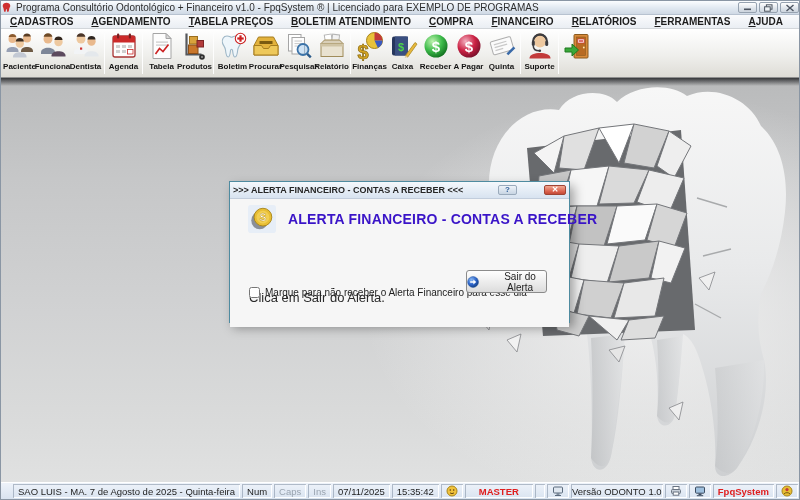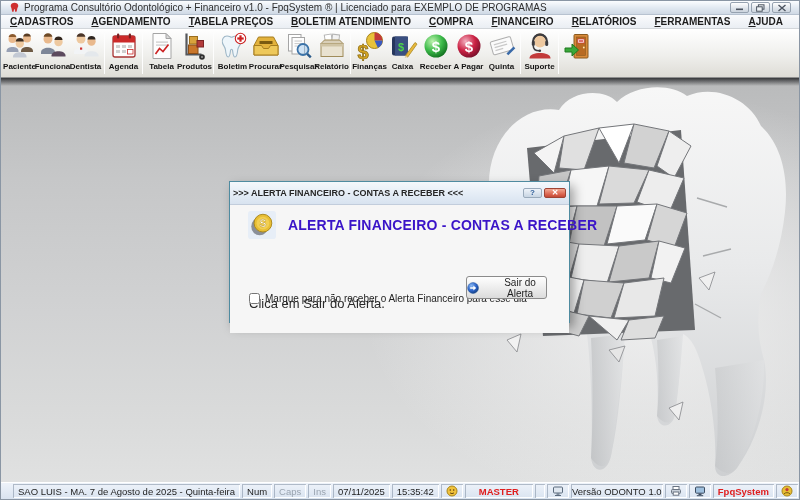--- a/index.html
+++ b/index.html
@@ -1,21 +1,21 @@
 <!DOCTYPE html>
 <html><head>
 <meta charset="utf-8">
 <style>
   * { box-sizing: border-box; margin: 0; padding: 0; }
   html,body { width:800px; height:500px; }
   body { font-family:"Liberation Sans", sans-serif; cursor:default; }
   .window { width:800px; height:500px; display:flex; flex-direction:column; background:#d6d6d6; overflow:hidden; border:1px solid #8a96a4; }
 
   
-  .titlebar { height:14px; flex:0 0 14px; background:linear-gradient(#fbfdff,#e3eaf2 50%,#cfd9e5); border-bottom:1px solid #b7c2d0; display:flex; align-items:center; padding:0 8px; }
+  .titlebar { height:14px; flex:0 0 14px; background:linear-gradient(#fbfdff,#e3eaf2 50%,#cfd9e5); border-bottom:1px solid #b7c2d0; display:flex; align-items:center; padding:0 0; }
   .titlebar .app-ico { width:11px; height:11px; margin-right:4px; flex:0 0 auto; }
   .titlebar .title-text { flex:1; font-size:10px; color:#2e2e2e; white-space:nowrap; overflow:hidden; line-height:13px; }
   .win-btn { width:19px; height:11px; margin-left:2px; border:1px solid #96a2b0; border-radius:2px; background:linear-gradient(#ffffff,#dde3ea 60%,#cdd5de); display:flex; align-items:center; justify-content:center; padding:0; }
 
   
   .menubar { height:14px; flex:0 0 14px; background:linear-gradient(#fafbfd,#eaeef3); border-bottom:1px solid #d2d6da; display:flex; align-items:center;text-align:right; }
   .menu-item { font-size:10px; font-weight:bold; color:#1c1c1c; padding:0 9px; line-height:13px; white-space:nowrap; }
   .menu-item u { text-decoration:underline; }
 
   
@@ -32,21 +32,21 @@
     background:
       radial-gradient(ellipse 420px 300px at 82% 55%, rgba(246,246,246,.85) 0%, rgba(246,246,246,0) 70%),
       linear-gradient(180deg,#b9babb 0%,#c6c7c8 25%,#d0d1d2 55%,#dadbdb 85%,#e0e1e1 100%);
   }
   .workspace::before { content:""; position:absolute; top:0; left:0; right:0; height:8px;
     background:linear-gradient(#36373a, rgba(54,55,58,0)); }
   .tooth-art { position:absolute; top:0; right:0; width:340px; height:405px; }
 
   
   .dialog { position:absolute; left:228px; top:103px; width:341px; height:142px; border:1px solid #4f8ba0; background:#f6f6f6; box-shadow:4px 5px 10px rgba(0,0,0,.35); }
-  .dlg-titlebar { height:23px; background:linear-gradient(#f4f8fc,#d8e3f0); border-bottom:1px solid #c2cddc; display:flex; align-items:center; padding:0 3px; }
+  .dlg-titlebar { height:17px; background:linear-gradient(#f4f8fc,#d8e3f0); border-bottom:1px solid #c2cddc; display:flex; align-items:center; padding:0 3px;gap:25px; }
   .dlg-title { flex:1; font-size:9px; font-weight:bold; color:#262626; white-space:nowrap; line-height:12px; }
   .dlg-btn { height:10px; border-radius:2px; border:1px solid #9aaabb; display:flex; align-items:center; justify-content:center; font-size:8px; line-height:8px; padding:0; }
   .dlg-help { width:19px; background:linear-gradient(#eef3f9,#c8d5e3); color:#2f5e98; font-weight:bold; }
   .dlg-close { width:22px; margin-left:2px; background:linear-gradient(#f2a892,#d9604b 70%,#c24a38); border-color:#a04434; color:#fff; font-weight:bold; }
   .dlg-body { position:relative; height:128px; background:#f6f6f6; }
   .coin-ico { position:absolute; left:18px; top:6px; width:28px; height:28px; }
   .dlg-heading { position:absolute; left:58px; top:12px; font-size:14px; font-weight:bold; letter-spacing:.2px; color:#3a14c8; white-space:nowrap;text-align:center; }
   .dlg-message { position:absolute; left:19px; top:39px; font-size:10.5px; font-weight:bold; color:#000; letter-spacing:.2px; white-space:nowrap; }
   .dlg-hint { position:absolute; left:19px; top:53px; font-size:13px; color:#2a2a2a;margin-top:38px; }
   .dlg-checkrow { position:absolute; left:19px; top:88px; display:flex; align-items:center; }

